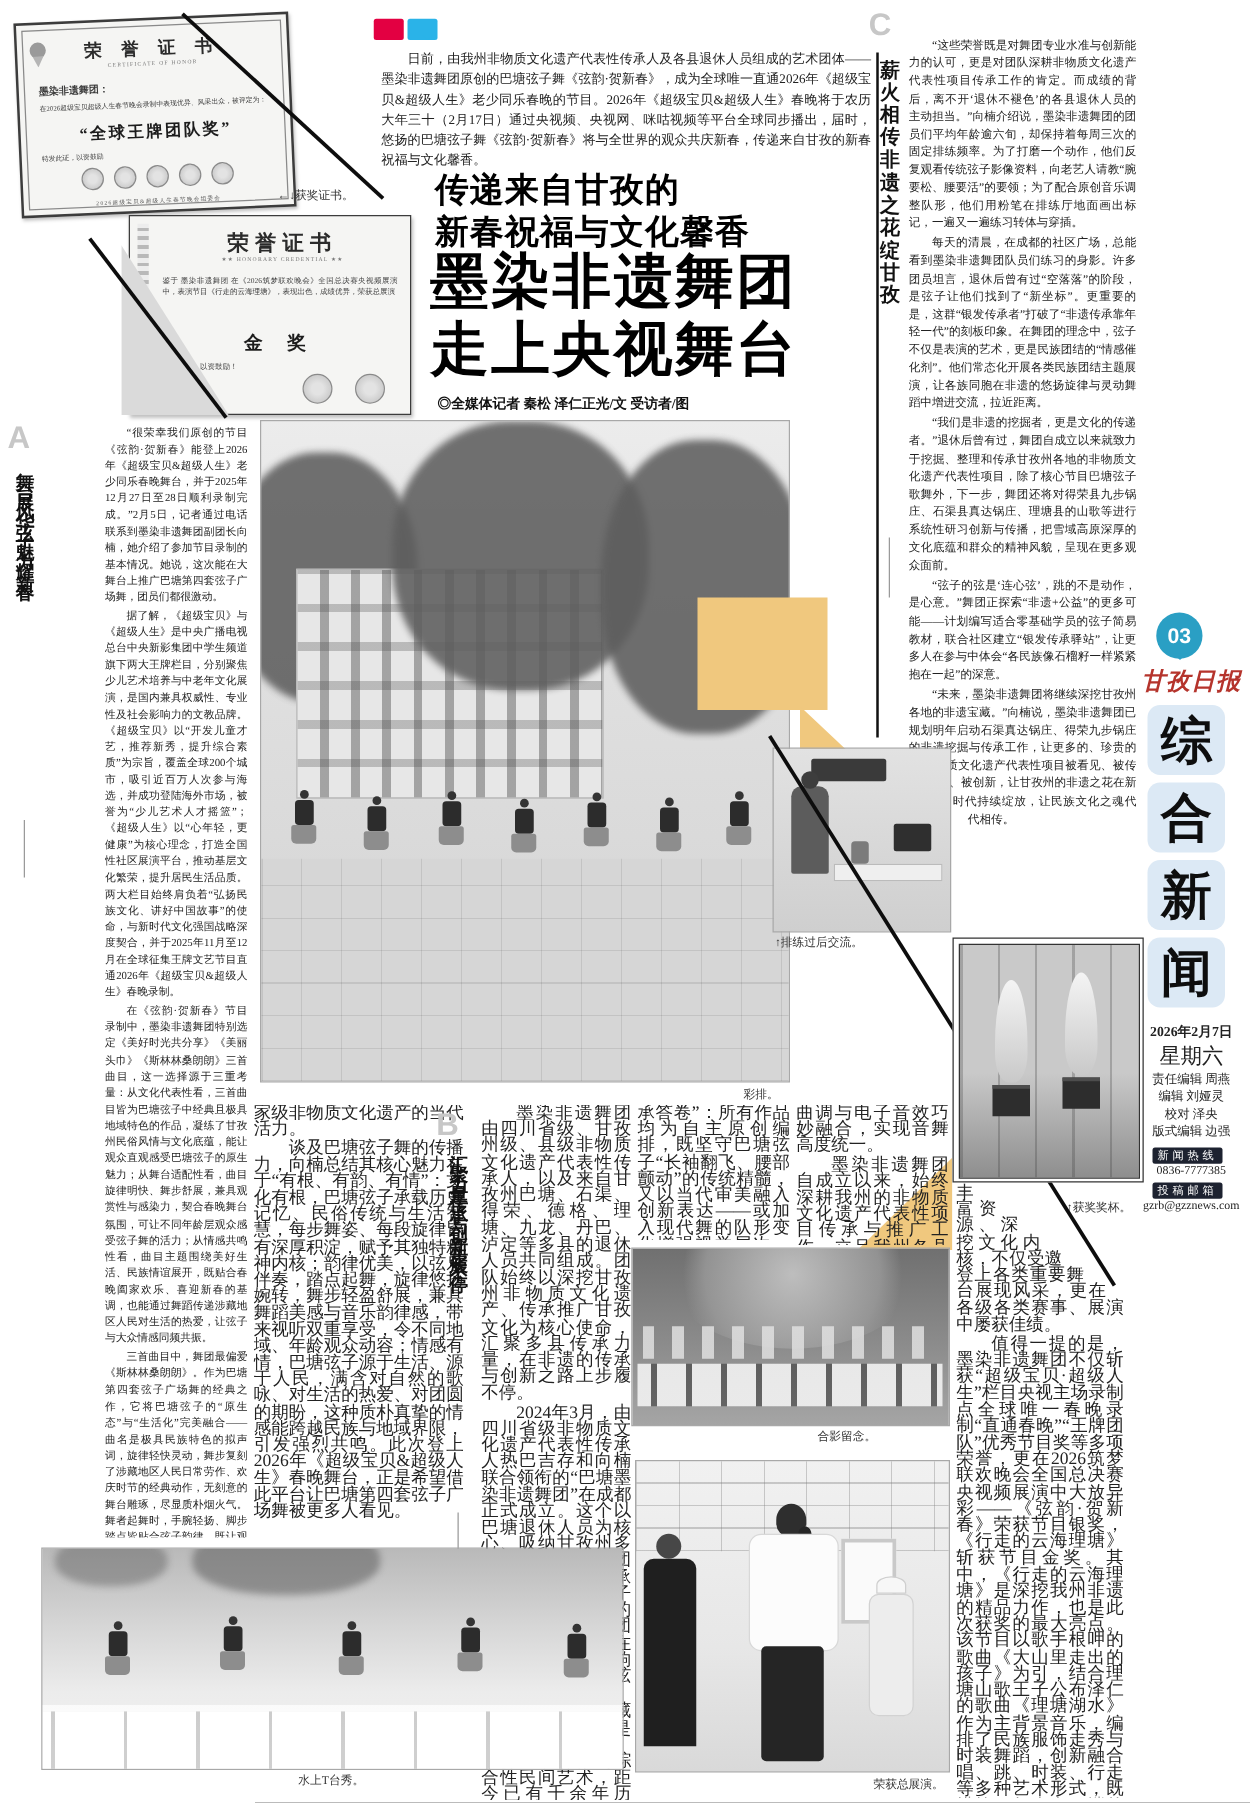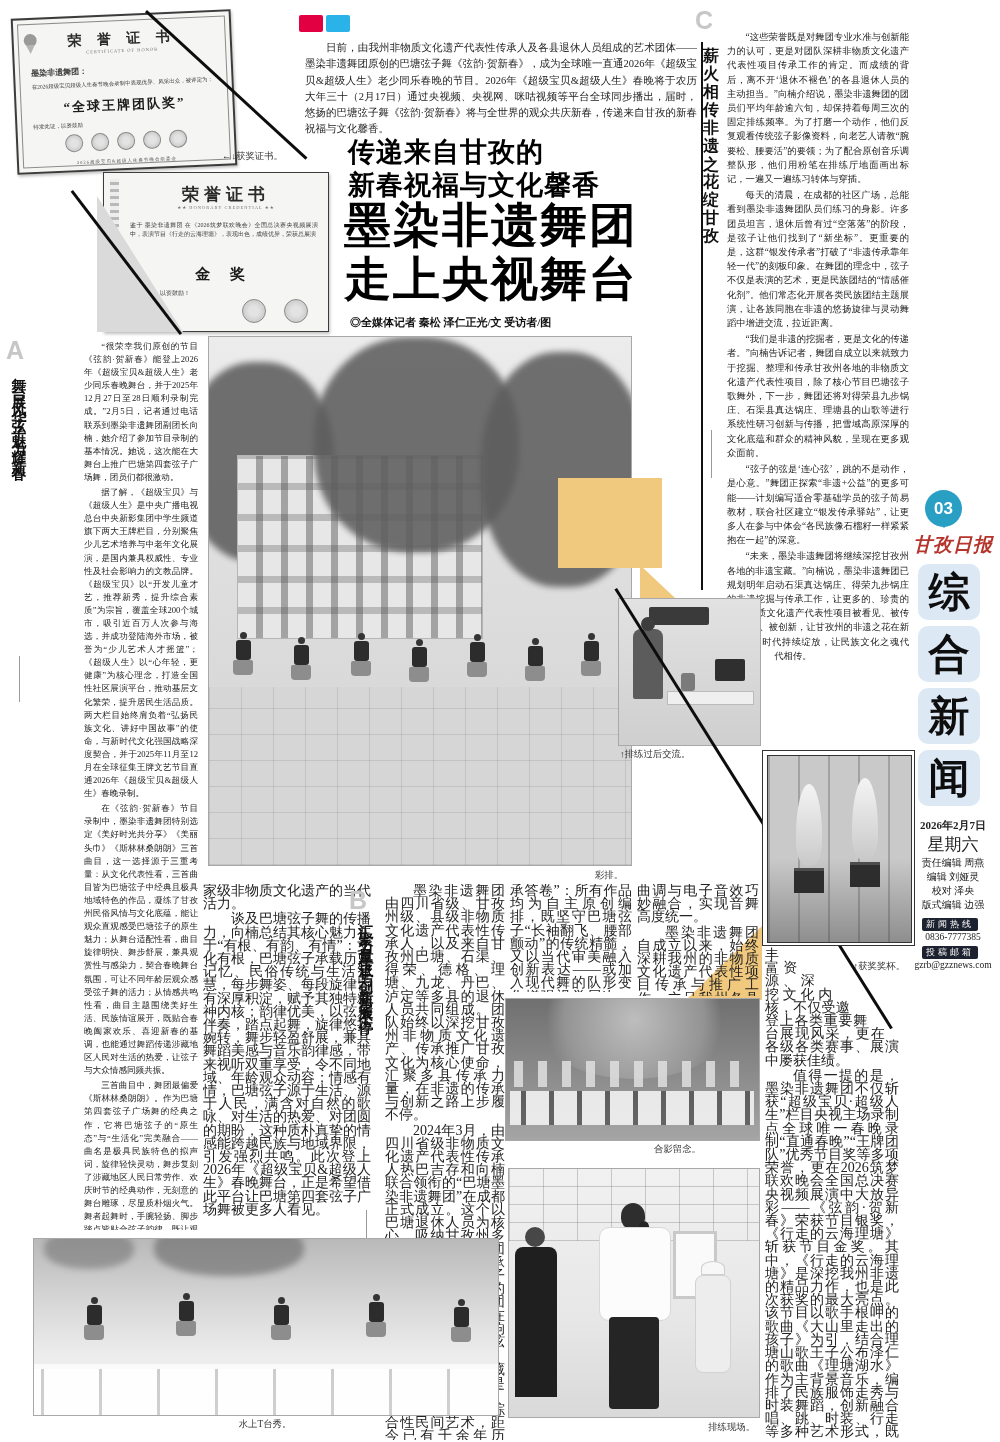--- a/index.html
+++ b/index.html
@@ -216,21 +216,21 @@
   <div class="tan" style="left:640px;top:565px;width:85px;height:80px;clip-path:polygon(0 0,100% 100%,0 100%);"></div>
   <div class="tan" style="left:686px;top:926px;width:76px;height:74px;clip-path:polygon(100% 0,100% 100%,0 100%);"></div>
 
   <div class="sec-label" style="left:695px;top:6px;">C</div>
   <div class="vtitle" style="left:700px;top:34px;font-size:16px;letter-spacing:18px;">薪火相传非遗之花绽甘孜</div>
   <div class="vrule" style="left:711px;top:430px;height:48px;"></div>
 
   <div class="col colC" style="left:727px;top:30px;width:182px;height:788px;">
     <p>“这些荣誉既是对舞团专业水准与创新能力的认可，更是对团队深耕非物质文化遗产代表性项目传承工作的肯定。而成绩的背后，离不开‘退休不褪色’的各县退休人员的主动担当。”向楠介绍说，墨染非遗舞团的团员们平均年龄逾六旬，却保持着每周三次的固定排练频率。为了打磨一个动作，他们反复观看传统弦子影像资料，向老艺人请教“腕要松、腰要活”的要领；为了配合原创音乐调整队形，他们用粉笔在排练厅地面画出标记，一遍又一遍练习转体与穿插。</p>
     <p>每天的清晨，在成都的社区广场，总能看到墨染非遗舞团队员们练习的身影。许多团员坦言，退休后曾有过“空落落”的阶段，是弦子让他们找到了“新坐标”。更重要的是，这群“银发传承者”打破了“非遗传承靠年轻一代”的刻板印象。在舞团的理念中，弦子不仅是表演的艺术，更是民族团结的“情感催化剂”。他们常态化开展各类民族团结主题展演，让各族同胞在非遗的悠扬旋律与灵动舞蹈中增进交流，拉近距离。</p>
-    <p>“我们是非遗的挖掘者，更是文化的传递者。”向楠告诉记者，舞团自成立以来就致力于挖掘、整理和传承甘孜州各地的非物质文化遗产代表性项目，除了核心节目巴塘弦子歌舞外，下一步，舞团还将对得荣县九步锅庄、石渠县真达锅庄、理塘县的山歌等进行系统性研习创新与传播，把雪域高原深厚的文化底蕴和群众的精神风貌，呈现在更多观众面前。</p>
+    <p>“我们是非遗的挖掘者，更是文化的传递者。”退休后曾有过，舞团自成立以来就致力于挖掘、整理和传承甘孜州各地的非物质文化遗产代表性项目，除了核心节目巴塘弦子歌舞外，下一步，舞团还将对得荣县九步锅庄、石渠县真达锅庄、理塘县的山歌等进行系统性研习创新与传播，把雪域高原深厚的文化底蕴和群众的精神风貌，呈现在更多观众面前。</p>
     <p>“弦子的弦是‘连心弦’，跳的不是动作，是心意。”舞团正探索“非遗+公益”的更多可能——计划编写适合零基础学员的弦子简易教材，联合社区建立“银发传承驿站”，让更多人在参与中体会“各民族像石榴籽一样紧紧抱在一起”的深意。</p>
     <p><span class="wrapC"></span><span>“未来，墨染非遗舞团将继续深挖甘孜州各地的非遗宝藏。”向楠说，墨染非遗舞团已规划明年启动石渠真达锅庄、得荣九步锅庄的非遗挖掘与传承工作，让更多的、珍贵的非物质文化遗产代表性项目被看见、被传承、被创新，让甘孜州的非遗之花在新时代持续绽放，让民族文化之魂代代相传。</span></p>
   </div>
 
   <div class="photo" style="left:618px;top:598px;width:141px;height:146px;background:linear-gradient(180deg,#e2e2e2 0,#cfcfcf 100%);">
     <div class="abs" style="left:30px;top:8px;width:60px;height:18px;background:#3a3a3a;border-radius:2px;"></div>
     <div class="abs" style="left:14px;top:30px;width:30px;height:70px;background:#5c5c5c;border-radius:8px 8px 2px 2px;"></div>
     <div class="abs" style="left:22px;top:18px;width:14px;height:14px;background:#3d3d3d;border-radius:50%;"></div>
     <div class="abs" style="left:48px;top:92px;width:85px;height:12px;background:#efefef;border:1px solid #bbb;"></div>
     <div class="abs" style="left:62px;top:74px;width:14px;height:18px;background:#7b7b7b;border-radius:3px;"></div>
@@ -297,21 +297,21 @@
     <div class="abs" style="right:90px;top:66px;width:26px;height:54px;background:#f6f6f6;border:3px solid #cdcdcd;"></div>
     <div class="abs" style="left:6px;top:78px;width:42px;height:150px;background:#1f1f1f;border-radius:8px 8px 0 0;"></div>
     <div class="abs" style="left:16px;top:58px;width:20px;height:20px;background:#474747;border-radius:50%;"></div>
     <div class="abs" style="left:112px;top:34px;width:24px;height:26px;background:#2e2e2e;border-radius:50% 50% 40% 40%;"></div>
     <div class="abs" style="left:132px;top:52px;width:10px;height:30px;background:#262626;border-radius:5px;transform:rotate(-12deg);"></div>
     <div class="abs" style="left:90px;top:58px;width:70px;height:92px;background:#fcfcfc;border:1px solid #d8d8d8;border-radius:10px;"></div>
     <div class="abs" style="left:100px;top:148px;width:50px;height:92px;background:#252525;border-radius:4px;"></div>
     <div class="abs" style="right:34px;top:92px;width:22px;height:12px;background:#f7f7f7;border-radius:50% 50% 0 0;border:1px solid #cfcfcf;"></div>
     <div class="abs" style="right:28px;top:106px;width:34px;height:96px;background:#ededed;border:1px solid #d2d2d2;border-radius:8px;"></div>
   </div>
-  <div class="caption" style="left:600px;top:1421px;width:155px;text-align:right;">排练现场。</div>
+  <div class="caption" style="left:600px;top:1421px;width:155px;text-align:right;">荣获总展演。</div>
 
   <div class="photo" style="left:33px;top:1238px;width:464px;height:176px;background:linear-gradient(180deg,#b9b9b9 0,#d6d6d6 35%,#ececec 65%,#f4f4f4 100%);">
     <div class="tree" style="left:120px;top:-18px;width:150px;height:55px;opacity:.55;"></div>
     <div class="tree" style="left:10px;top:-10px;width:90px;height:40px;opacity:.45;"></div>
     <div class="abs" style="left:0;bottom:0;width:100%;height:46px;background:repeating-linear-gradient(90deg,#ffffff 0 7px,rgba(150,150,150,.4) 7px 10px,#ffffff 10px 58px);border-top:5px solid #fbfbfb;opacity:.95;"></div>
     <div class="dancer" style="left:48px;top:58px;">
         <div class="d-head"></div>
         <div class="d-body"></div>
         <div class="d-skirt"></div>
       </div>

